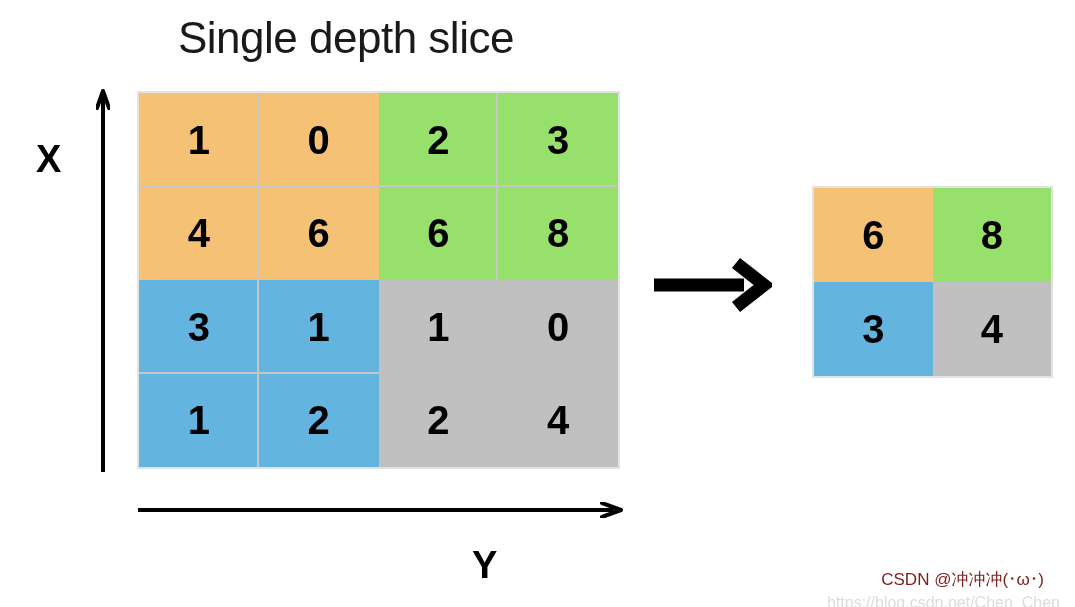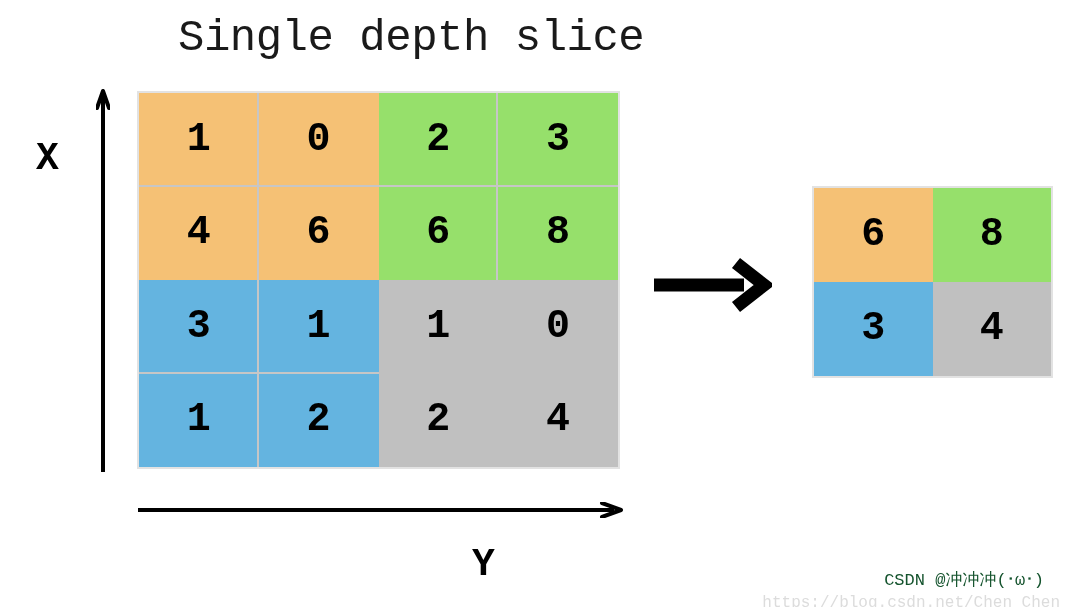--- a/index.html
+++ b/index.html
@@ -6,21 +6,21 @@
     margin: 0;
     padding: 0;
     background: #ffffff;
   }
   #stage {
     position: relative;
     width: 1075px;
     height: 607px;
     background: #ffffff;
     overflow: hidden;
-    font-family: Liberation Mono, monospace;
+    font-family: Liberation Sans, sans-serif;
     color: #000000;
   }
 
   
   #slice-title {
     position: absolute;
     left: 178px;
     top: 14px;
     font-size: 44px;
     font-weight: 400;
@@ -125,21 +125,21 @@
   }
 
   
   #watermark {
     position: absolute;
     left: 684px;
     top: 568px;
     width: 360px;
     text-align: right;
     font-size: 17px;
-    color: #14532d;
+    color: #7f1d1d;
     white-space: nowrap;
   }
   #watermark-url {
     position: absolute;
     left: 700px;
     top: 594px;
     width: 360px;
     text-align: right;
     font-size: 16px;
     color: #dcdcdc;

